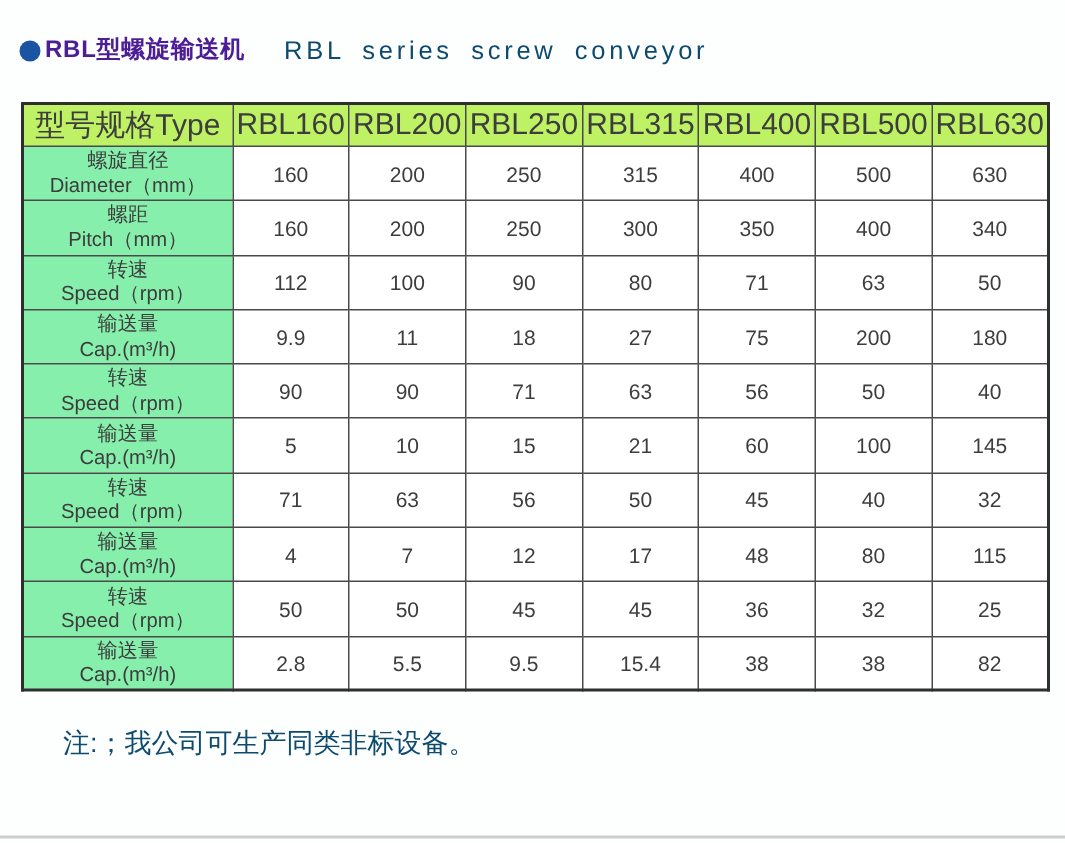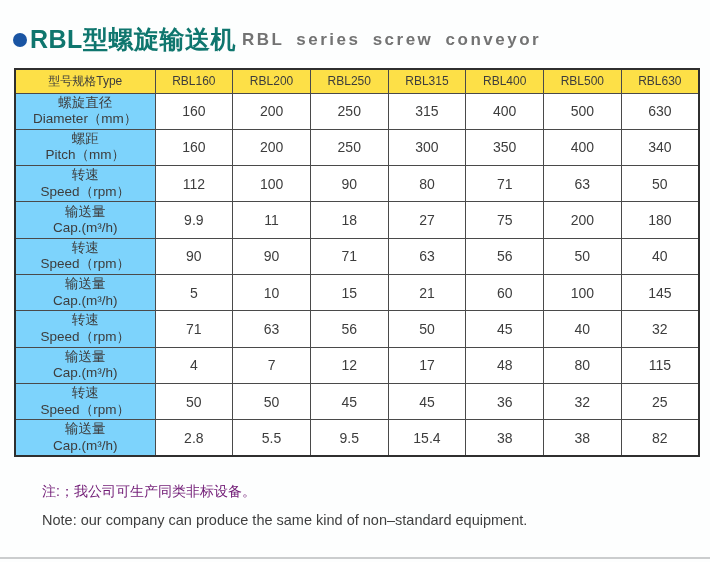--- a/index.html
+++ b/index.html
@@ -13,47 +13,47 @@
   }
   .title-bar {
     position: absolute; left: 13px; top: 23px;
     display: flex; align-items: center; white-space: nowrap;
   }
   .bullet {
     display: inline-block; width: 14px; height: 14px;
     border-radius: 50%; background: #1a55a3; margin-right: 3px; flex: 0 0 auto;
   }
   .title-zh {
-    color: #0f766e; font-weight: bold; font-size: 25px; letter-spacing: 0.5px;
+    color: #4c1d95; font-weight: bold; font-size: 16px; letter-spacing: 0.5px;
   }
   .title-en {
-    color: #737373; font-weight: bold; font-size: 17px;
-    letter-spacing: 2.5px; word-spacing: 5px; margin-left: 6px;
+    color: #0c4a6e; font-weight: normal; font-size: 17px;
+    letter-spacing: 2.5px; word-spacing: 5px; margin-left: 26px;
   }
   table.spec {
     position: absolute; left: 14px; top: 68px;
     width: 686px; table-layout: fixed;
     border-collapse: collapse;
     border: 2px solid #2f2f2f;
     background: #fff;
   }
   col.first { width: 140px; }
   .spec th, .spec td {
     border: 1px solid #4a4a4a;
     text-align: center; vertical-align: middle;
     color: #3d3d3d; font-weight: normal;
     padding: 0;
   }
   .spec thead tr { height: 24px; }
-  .spec thead th { background: #fde047; font-size: 12px; }
+  .spec thead th { background: #bef264; font-size: 20px; }
   .spec tbody tr { height: 36.3px; }
-  .spec tbody th { background: #7dd3fc; font-size: 13.5px; line-height: 1.22; }
+  .spec tbody th { background: #86efac; font-size: 13.5px; line-height: 1.22; }
   .spec tbody td { font-size: 14px; background: #fff; }
   .notes { position: absolute; left: 42px; top: 483px; }
-  .note-zh { margin: 0 0 11px 0; font-size: 14px; color: #701a75; }
+  .note-zh { margin: 0 0 11px 0; font-size: 18px; color: #0c4a6e; }
   .note-en { margin: 0; font-size: 14.5px; color: #3f3f3f; }
   .bottom-rule {
     position: absolute; left: 0; bottom: 3px;
     width: 710px; height: 2px; background: #cbcdce;
   }
 </style>
 </head>
 <body>
 
 <div class="title-bar">
@@ -214,16 +214,15 @@
         <td>15.4</td>
         <td>38</td>
         <td>38</td>
         <td>82</td>
       </tr>
     </tbody>
 </table>
 
 <div class="notes">
   <p class="note-zh">注:；我公司可生产同类非标设备。</p>
-  <p class="note-en">Note: our company can produce the same kind of non–standard equipment.</p>
 </div>
 
 <div class="bottom-rule"></div>
 
 </body></html>

